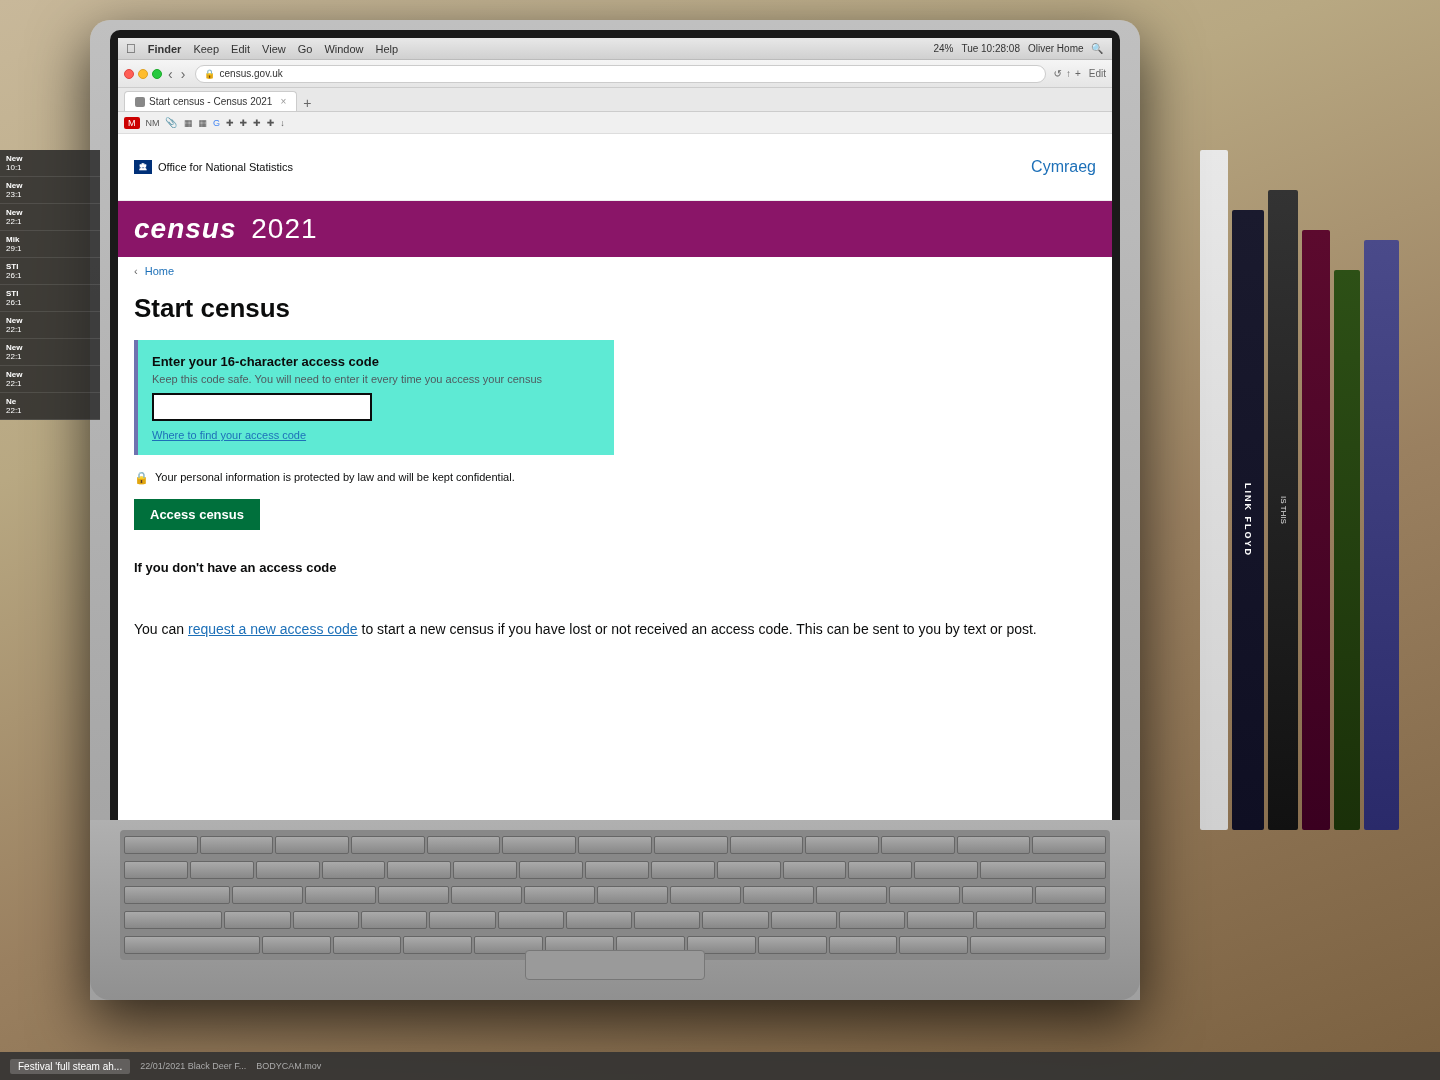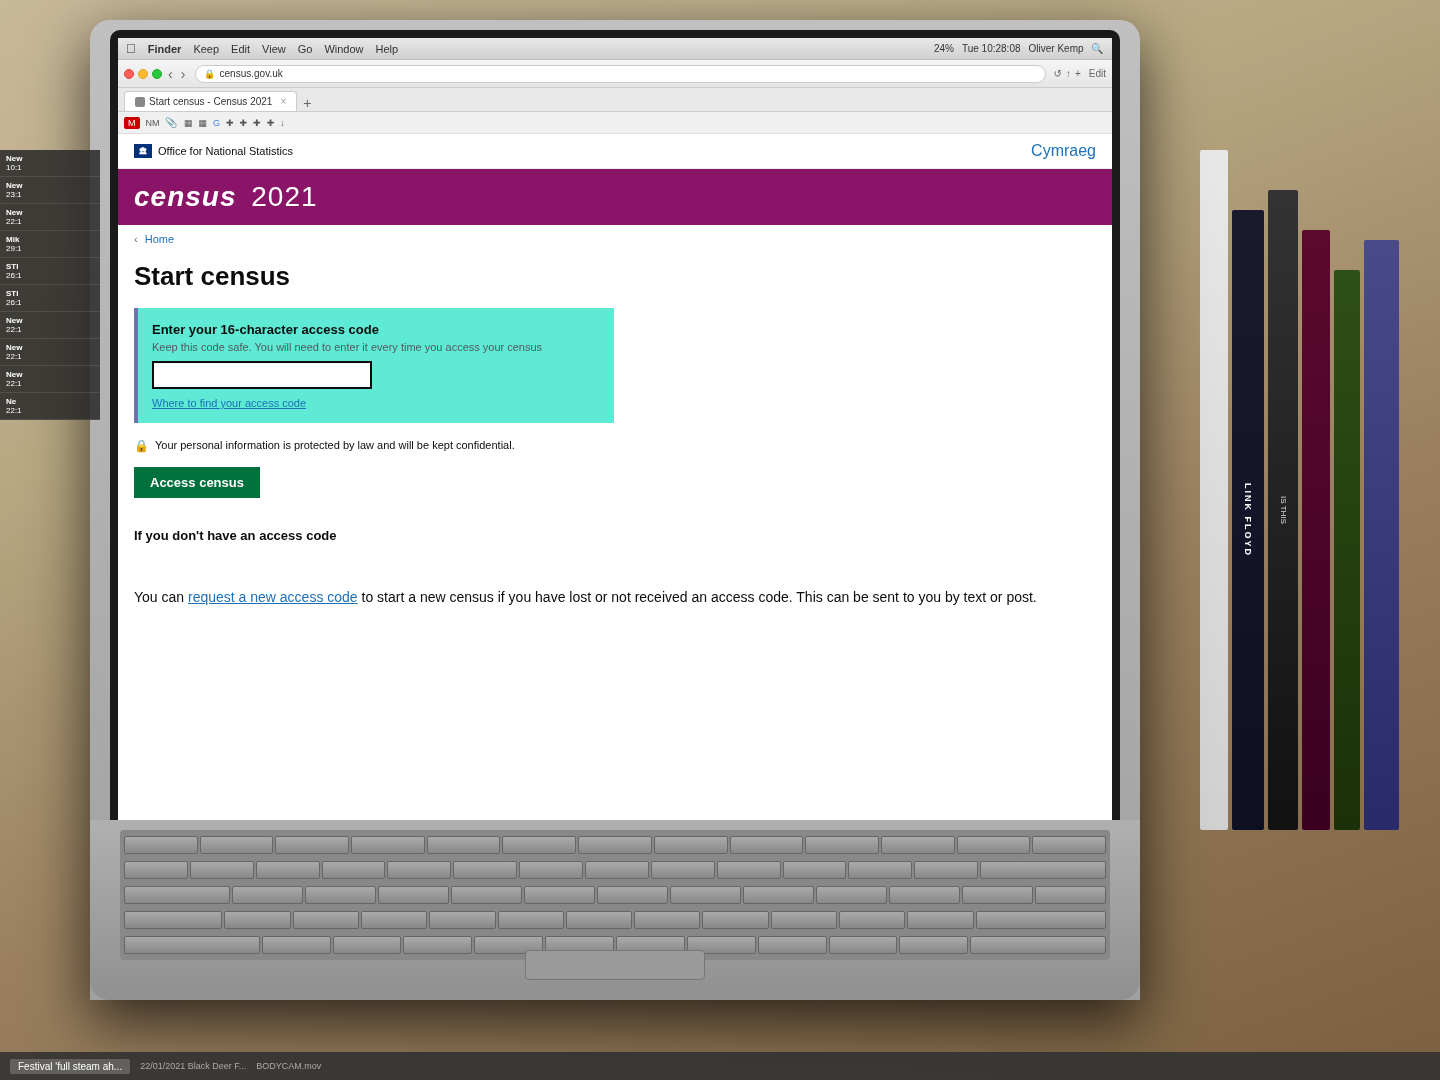--- a/index.html
+++ b/index.html
@@ -142,21 +142,21 @@
 
     
     .website-content {
       background: #fff;
       height: calc(100% - 96px);
       overflow: hidden;
     }
 
     .ons-header {
       background: #fff;
-      padding: 8px 16px;
+      padding: 24px 16px;
       border-bottom: 1px solid #eee;
       display: flex;
       align-items: center;
       justify-content: space-between;
     }
     .ons-logo {
       display: flex;
       align-items: center;
       gap: 6px;
       font-size: 11px;
@@ -395,21 +395,21 @@
           <span>Keep</span>
           <span>Edit</span>
           <span>View</span>
           <span>Go</span>
           <span>Window</span>
           <span>Help</span>
         </div>
         <div class="macos-bar-right">
           <span>24%</span>
           <span>Tue 10:28:08</span>
-          <span>Oliver Kemp</span>
+          <span>Oliver Home</span>
           <span>🔍</span>
         </div>
       </div>
 
       <div class="browser-toolbar">
         <span class="traffic-light tl-red"></span>
         <span class="traffic-light tl-yellow"></span>
         <span class="traffic-light tl-green"></span>
         <span class="nav-btn">‹</span>
         <span class="nav-btn">›</span>

